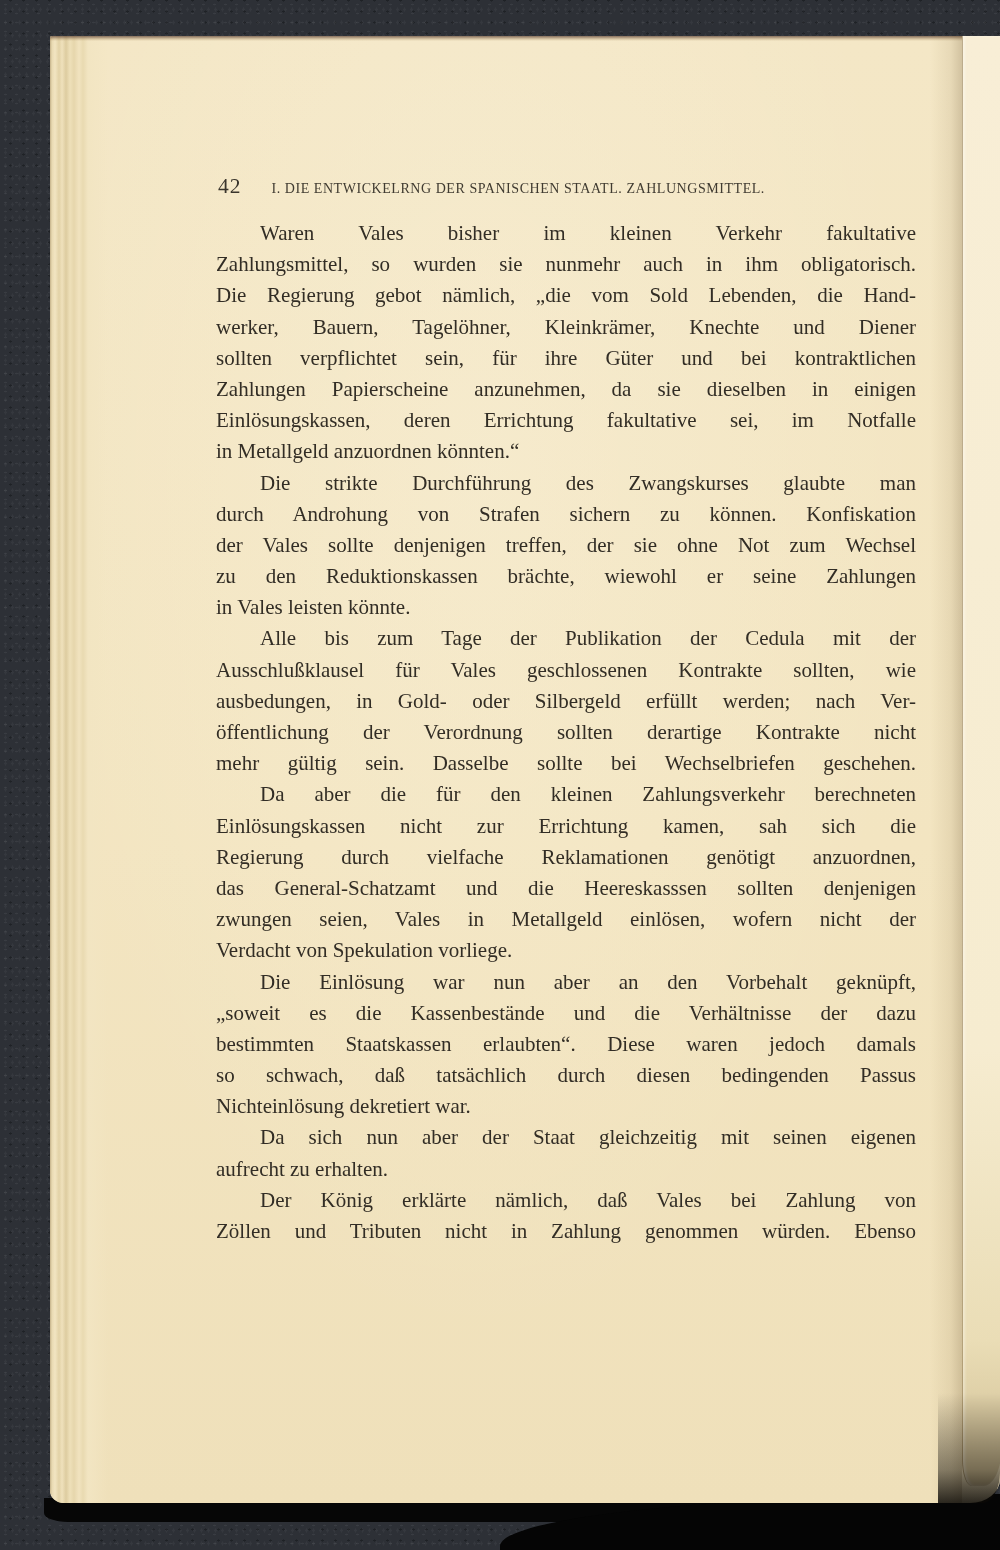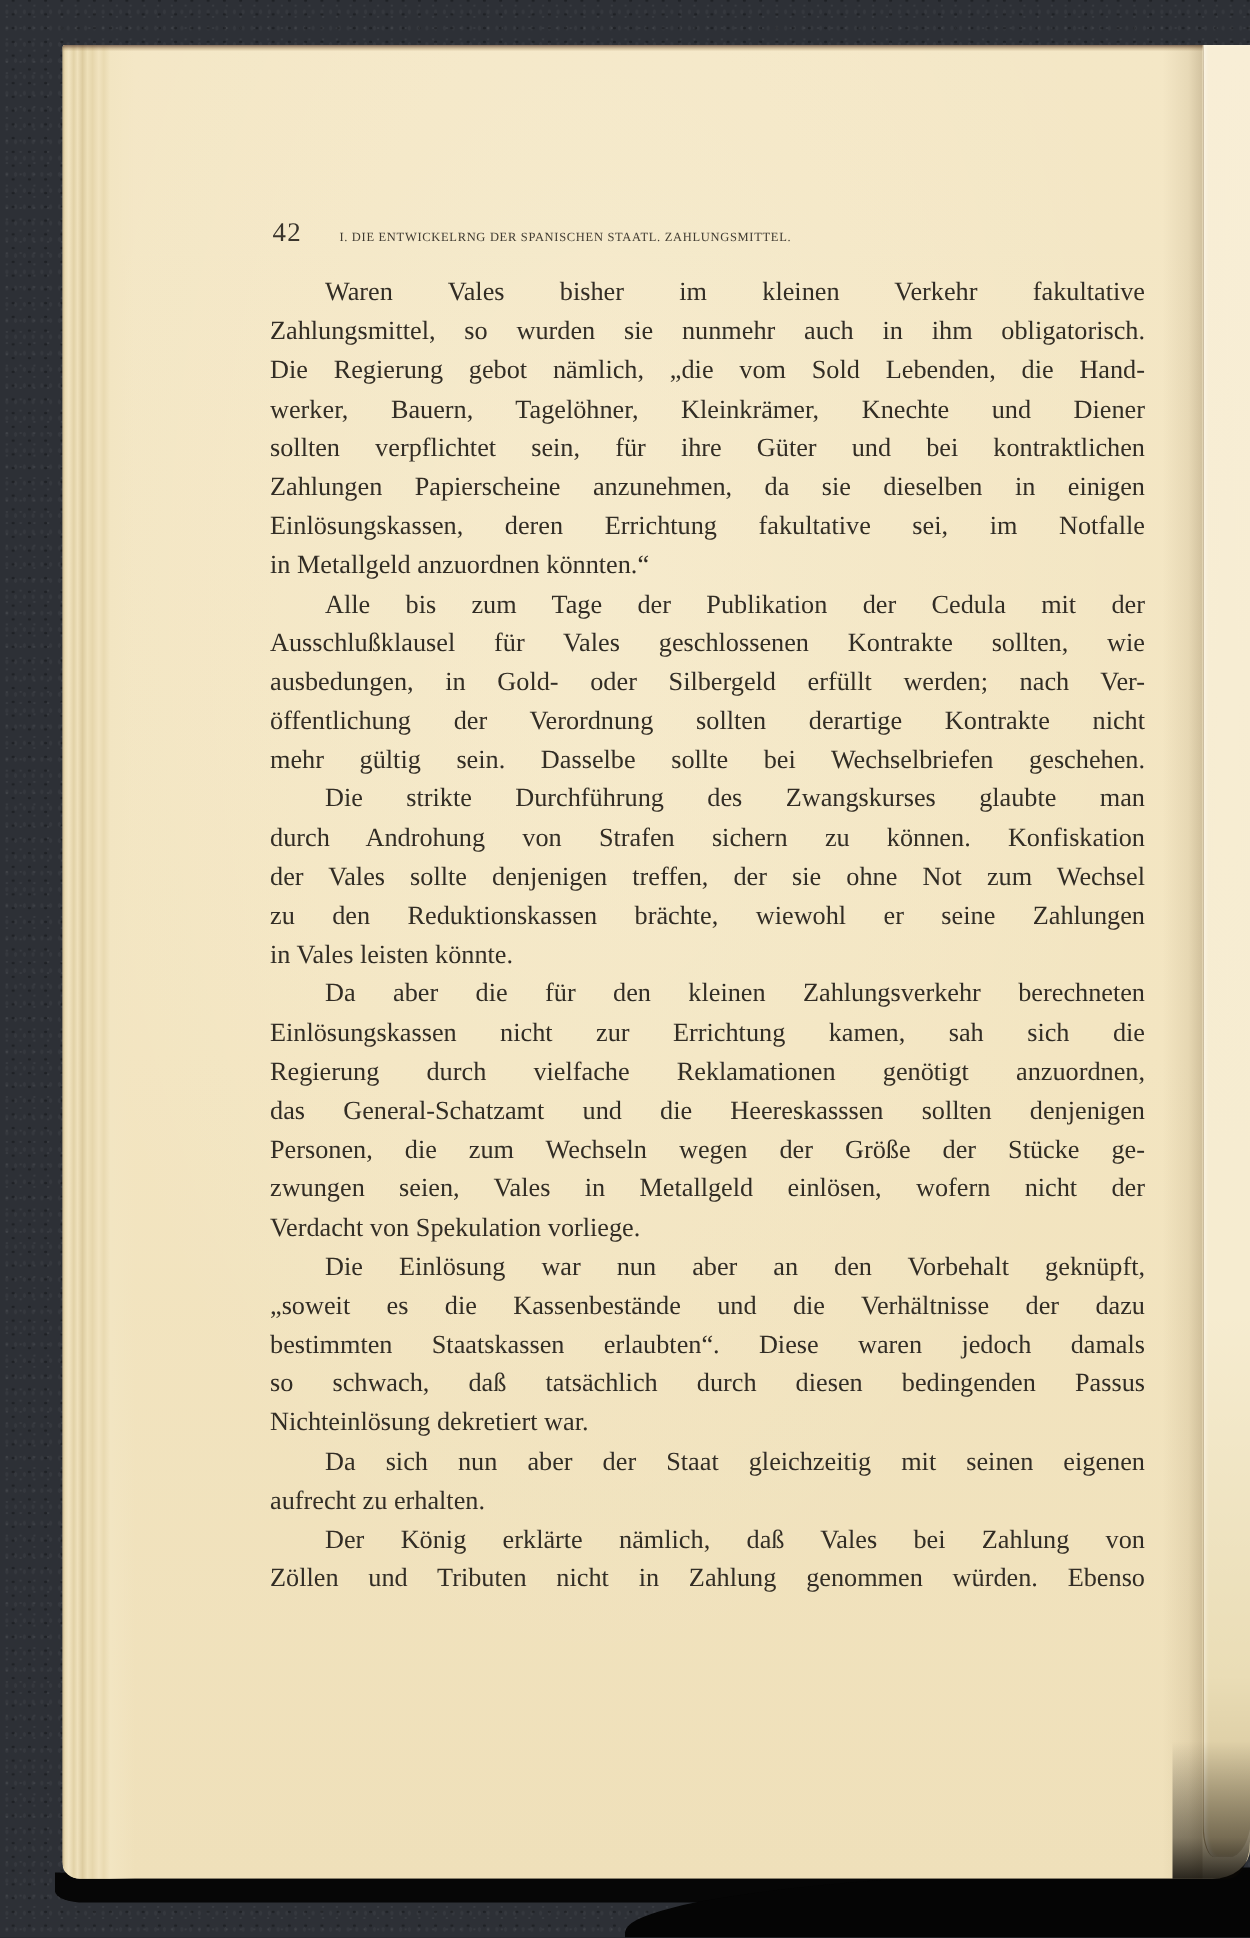--- a/index.html
+++ b/index.html
@@ -100,21 +100,21 @@
     left: 168px; top: 138px;
     display: flex; align-items: baseline;
     color: #3a352c;
   }
   .pagenum {
     font-size: 21.5px;
     letter-spacing: 1px;
     margin-right: 30px;
   }
   .header-title {
-    font-size: 10px;
+    font-size: 14px;
     letter-spacing: 0.55px;
     white-space: nowrap;
     color: #403b31;
   }
 
   .text-block {
     position: absolute;
     left: 166px; top: 182px;
     width: 700px;
     font-size: 21px;
@@ -156,39 +156,38 @@
           <div class="line indent">Waren Vales bisher im kleinen Verkehr fakultative</div>
           <div class="line">Zahlungsmittel, so wurden sie nunmehr auch in ihm obligatorisch.</div>
           <div class="line">Die Regierung gebot nämlich, „die vom Sold Lebenden, die Hand-</div>
           <div class="line">werker, Bauern, Tagelöhner, Kleinkrämer, Knechte und Diener</div>
           <div class="line">sollten verpflichtet sein, für ihre Güter und bei kontraktlichen</div>
           <div class="line">Zahlungen Papierscheine anzunehmen, da sie dieselben in einigen</div>
           <div class="line">Einlösungskassen, deren Errichtung fakultative sei, im Notfalle</div>
           <div class="line last">in Metallgeld anzuordnen könnten.“</div>
         </div>
         <div class="paragraph">
+          <div class="line indent">Die strikte Durchführung des Zwangskurses glaubte man</div>
+          <div class="line">durch Androhung von Strafen sichern zu können.  Konfiskation</div>
+          <div class="line">der Vales sollte denjenigen treffen, der sie ohne Not zum Wechsel</div>
+          <div class="line">zu den Reduktionskassen brächte, wiewohl er seine Zahlungen</div>
+          <div class="line last">in Vales leisten könnte.</div>
+        </div>
+        <div class="paragraph">
           <div class="line indent">Alle bis zum Tage der Publikation der Cedula mit der</div>
           <div class="line">Ausschlußklausel für Vales geschlossenen Kontrakte sollten, wie</div>
           <div class="line">ausbedungen, in Gold- oder Silbergeld erfüllt werden; nach Ver-</div>
           <div class="line">öffentlichung der Verordnung sollten derartige Kontrakte nicht</div>
           <div class="line">mehr gültig sein.  Dasselbe sollte bei Wechselbriefen geschehen.</div>
         </div>
         <div class="paragraph">
-          <div class="line indent">Die strikte Durchführung des Zwangskurses glaubte man</div>
-          <div class="line">durch Androhung von Strafen sichern zu können.  Konfiskation</div>
-          <div class="line">der Vales sollte denjenigen treffen, der sie ohne Not zum Wechsel</div>
-          <div class="line">zu den Reduktionskassen brächte, wiewohl er seine Zahlungen</div>
-          <div class="line last">in Vales leisten könnte.</div>
-        </div>
-        <div class="paragraph">
           <div class="line indent">Da aber die für den kleinen Zahlungsverkehr berechneten</div>
           <div class="line">Einlösungskassen nicht zur Errichtung kamen, sah sich die</div>
           <div class="line">Regierung durch vielfache Reklamationen genötigt anzuordnen,</div>
           <div class="line">das General-Schatzamt und die Heereskasssen sollten denjenigen</div>
-          <div class="line">Personen, die zum Wechseln wegen der Größe der Stücke ge-</div>
           <div class="line">zwungen seien, Vales in Metallgeld einlösen, wofern nicht der</div>
           <div class="line last">Verdacht von Spekulation vorliege.</div>
         </div>
         <div class="paragraph">
           <div class="line indent">Die Einlösung war nun aber an den Vorbehalt geknüpft,</div>
           <div class="line">„soweit es die Kassenbestände und die Verhältnisse der dazu</div>
           <div class="line">bestimmten Staatskassen erlaubten“.  Diese waren jedoch damals</div>
           <div class="line">so schwach, daß tatsächlich durch diesen bedingenden Passus</div>
           <div class="line last">Nichteinlösung dekretiert war.</div>
         </div>

